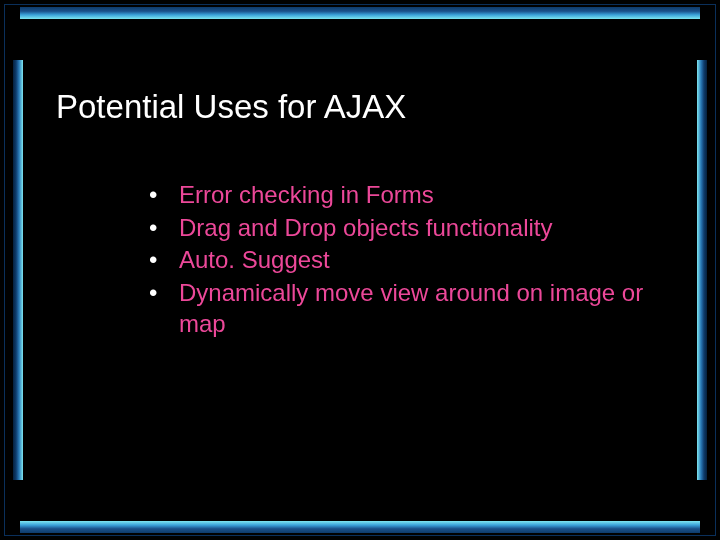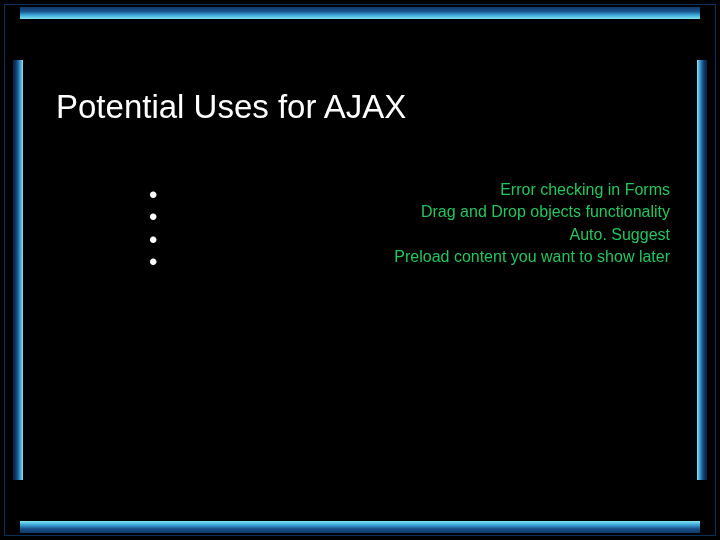--- a/index.html
+++ b/index.html
@@ -1,15 +1,15 @@
 <!DOCTYPE html>
 <html><head>
 <meta charset="utf-8">
 <style>
-  * { margin: 0; padding: 0; box-sizing: border-box; text-align: right; }
+  * { margin: 0; padding: 0; box-sizing: border-box; }
   body {
     width: 720px;
     height: 540px;
     background: #000;
     overflow: hidden;
     position: relative;
     font-family: Verdana, Arial, sans-serif;
   }
   .outer-frame {
     position: absolute;
@@ -54,22 +54,22 @@
     left: 56px;
     color: #fff;
     font-size: 33px;
     font-weight: 400;
   }
   .bullets {
     position: absolute;
     top: 180px;
     left: 145px;
     right: 50px;
-    color: #22c55e;
-    font-size: 16px;
+    color: #ec4899;
+    font-size: 24px;
     line-height: 1.28;
     list-style: none;
   }
   .bullets li {
     position: relative;
     padding-left: 34px;
     margin-bottom: 2px;
   }
   .bullets li::before {
     content: "•";
@@ -88,14 +88,14 @@
 <div class="bottom-bar"></div>
 <div class="side-bar-left"></div>
 <div class="side-bar-right"></div>
 
 <h1 class="title">Potential Uses for AJAX</h1>
 
 <ul class="bullets">
   <li>Error checking in Forms</li>
   <li>Drag and Drop objects functionality</li>
   <li>Auto. Suggest</li>
-  <li>Preload content you want to show later</li>
+  <li>Dynamically move view around on image or map</li>
 </ul>
 
 </body></html>

